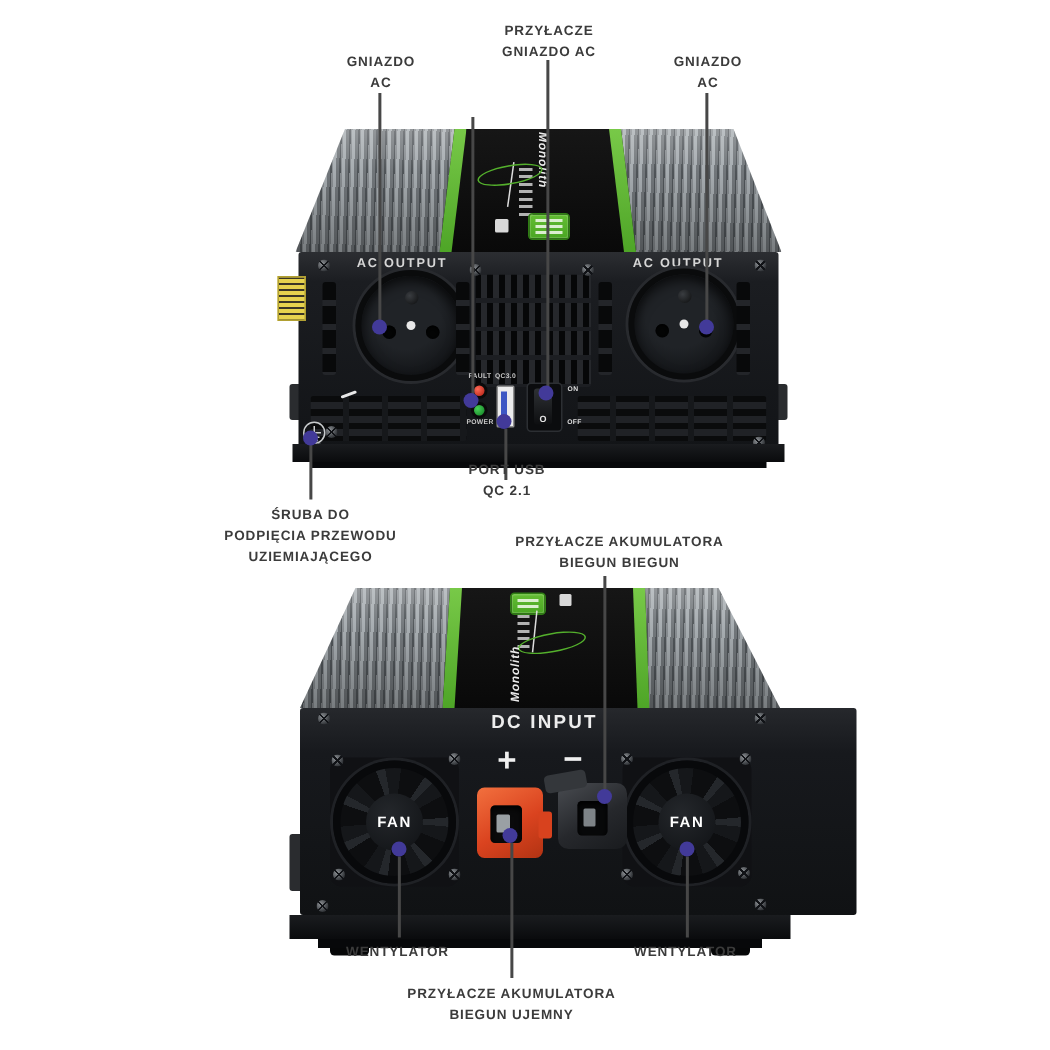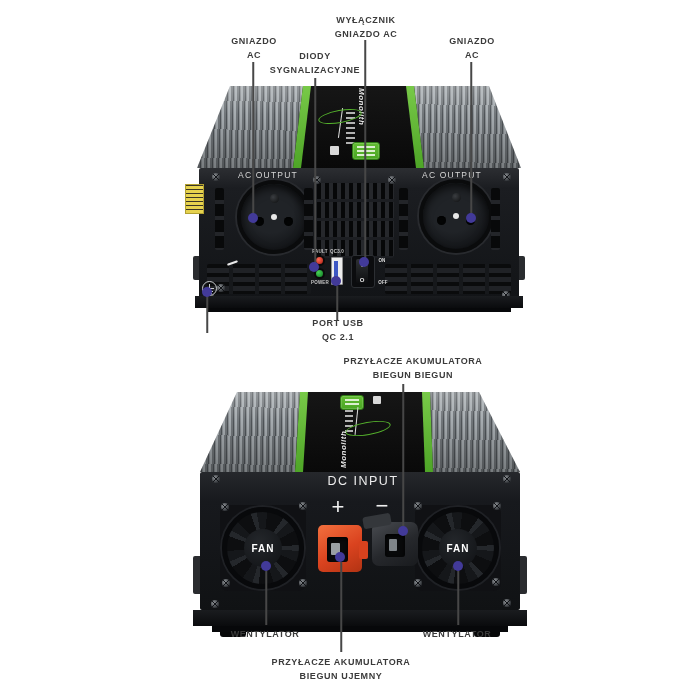--- a/index.html
+++ b/index.html
@@ -43,21 +43,21 @@
     repeating-linear-gradient(180deg,#0a0b0c 0 4px,#202226 4px 9px);border-radius:2px;}
   .led{width:7px;height:7px;border-radius:50%;box-shadow:0 0 0 2px #0a0a0a;}
   .usb{width:10px;height:26px;background:#ececec;border:1px solid #8f8f8f;border-radius:1px;}
   .usb i{position:absolute;left:2px;top:3px;width:4px;height:18px;background:#3d57c4;display:block;}
   .rocker{width:22px;height:31px;background:#0b0c0e;border:1px solid #2c2f33;border-radius:3px;}
   .rocker .rk{position:absolute;left:4px;top:3px;width:12px;height:24px;border-radius:2px;
     background:linear-gradient(180deg,#2e3134,#0d0e10);color:#e6e6e6;font-size:6px;line-height:6px;
     font-weight:bold;text-align:center;}
   .tinytxt{position:absolute;color:#c8c8c8;font-size:6px;font-weight:bold;letter-spacing:.3px;
     transform:translateX(-50%) scale(.75);white-space:nowrap;}
-  .whitetxt{position:absolute;color:#d6d6d6;font-weight:normal;transform:translateX(-50%);white-space:nowrap;}
+  .whitetxt{position:absolute;color:#d6d6d6;font-weight:bold;transform:translateX(-50%);white-space:nowrap;}
   .gnd{position:absolute;width:13px;height:13px;border:1.5px solid #c9ccce;border-radius:50%;
     background:
      linear-gradient(#c9ccce,#c9ccce) 6px 2px/1px 4px no-repeat,
      linear-gradient(#c9ccce,#c9ccce) 3px 6px/8px 1px no-repeat,
      linear-gradient(#c9ccce,#c9ccce) 4.5px 8.5px/5px 1px no-repeat,
      linear-gradient(#c9ccce,#c9ccce) 5.5px 11px/3px 1px no-repeat;}
   .sticker{background:repeating-linear-gradient(180deg,#3a3526 0 1px,transparent 1px 4px),#e6d24e;
     border:1px solid #b1a032;}
   .fanbox{background:#101114;border-radius:8px;}
   .fan{position:absolute;width:72px;height:72px;border-radius:50%;border:5px solid #08090b;
@@ -183,21 +183,21 @@
       </div>
     <div class="abs" style="left:175px;top:4px;width:8px;height:8px;background:#d9d9d9;border-radius:1px;"></div>
     <div class="specs" style="left:147px;top:18px;width:8px;height:24px;"></div>
     <div class="wline" style="left:158px;top:15px;height:28px;transform:rotate(6deg);"></div>
     <div class="swoosh" style="left:147px;top:30px;width:44px;height:11px;transform:rotate(-10deg);"></div>
     <div class="brandV" style="left:141px;top:40px;height:36px;transform:rotate(180deg);">Monolith</div>
 
     <div class="abs ear" style="left:-5px;top:164px;width:13px;height:38px;"></div>
     <div class="abs ear" style="left:316px;top:164px;width:13px;height:38px;"></div>
 
-    <div class="abs front" style="left:2px;top:80px;width:320px;height:138px;background:linear-gradient(180deg,#26282c,#17191d 30px,#101214);">
+    <div class="abs front" style="left:2px;top:80px;width:371px;height:138px;background:linear-gradient(180deg,#26282c,#17191d 30px,#101214);">
       <div class="whitetxt" style="left:163px;top:2px;font-size:12.5px;letter-spacing:1.5px;color:#ededed;">DC INPUT</div>
       <div class="whitetxt" style="left:138px;top:22px;font-size:22px;color:#f0f0f0;">+</div>
       <div class="whitetxt" style="left:182px;top:21px;font-size:22px;color:#f0f0f0;">−</div>
 
       <div class="abs fanbox" style="left:20px;top:33px;width:86px;height:86px;"></div>
       <div class="abs fanbox" style="left:215px;top:33px;width:86px;height:86px;"></div>
       <div class="fan" style="left:22px;top:35px;">
         <div class="hub">FAN</div>
       </div>
       <div class="fan" style="left:217px;top:35px;">
@@ -230,33 +230,34 @@
     <div class="abs scr" style="left:305px;top:207px;"></div>
     <div class="abs ledge" style="left:14px;top:234px;width:296px;height:6px;"></div>
     <div class="abs foot" style="left:22px;top:240px;width:26px;height:5px;"></div>
     <div class="abs foot" style="left:276px;top:240px;width:26px;height:5px;"></div>
   </div>
 
   <div class="lbl" style="left:254px;top:34px;">
     <div>GNIAZDO</div>
     <div>AC</div>
   </div>
-  <div class="lbl" style="left:315px;top:49px;">
-    <div>DIODY</div>
-    <div>SYGNALIZACYJNE</div>
-  </div>
   <div class="lbl" style="left:366px;top:13px;">
-    <div>WYŁĄCZNIK</div>
+    <div>PRZYŁACZE</div>
     <div>GNIAZDO AC</div>
   </div>
   <div class="lbl" style="left:472px;top:34px;">
     <div>GNIAZDO</div>
     <div>AC</div>
   </div>
-  <div class="lbl" style="left:338px;top:316px;">
+  <div class="lbl" style="left:207px;top:336px;">
+    <div>ŚRUBA DO</div>
+    <div>PODPIĘCIA PRZEWODU</div>
+    <div>UZIEMIAJĄCEGO</div>
+  </div>
+  <div class="lbl" style="left:338px;top:306px;">
     <div>PORT USB</div>
     <div>QC 2.1</div>
   </div>
   <div class="lbl" style="left:413px;top:354px;">
     <div>PRZYŁACZE AKUMULATORA</div>
     <div>BIEGUN BIEGUN</div>
   </div>
 
   <div class="lbl" style="left:265px;top:627px;">
     <div>WENTYLATOR</div>

